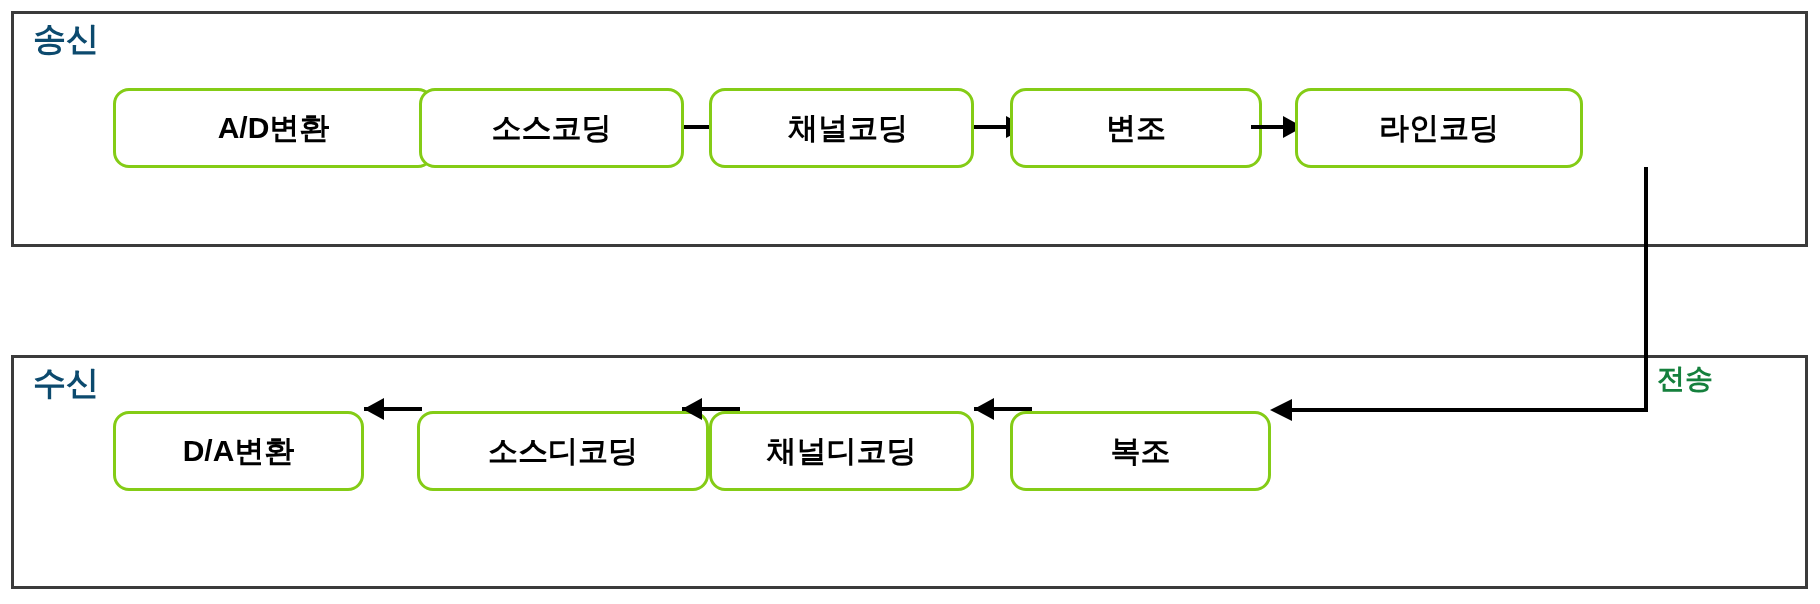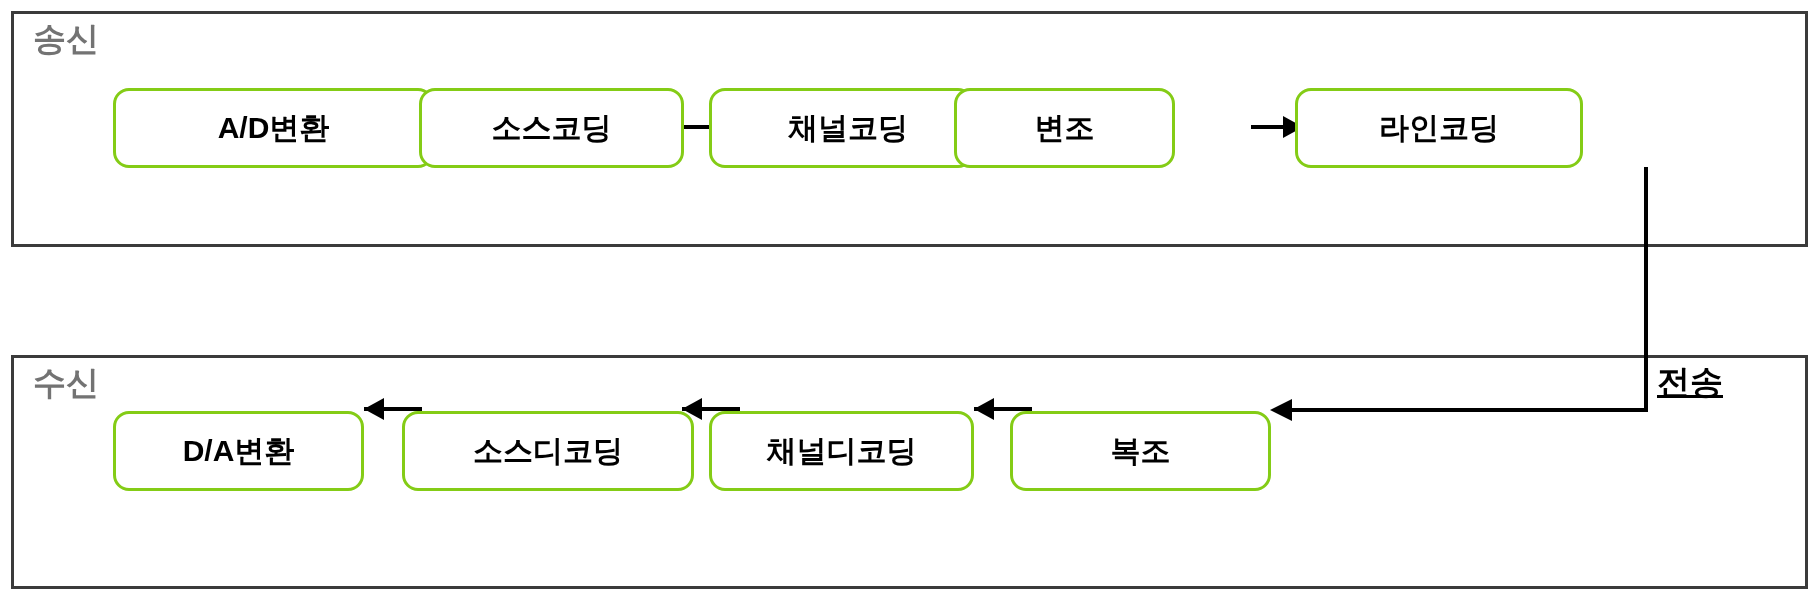--- a/index.html
+++ b/index.html
@@ -31,21 +31,21 @@
   #section-tx  { left: 11px;  top: 11px;  width: 1797px; height: 236px; }
   #section-rx  { left: 11px;  top: 355px; width: 1797px; height: 234px; }
 
   .section-title {
     position: absolute;
     font-size: 33px;
     font-weight: 700;
     letter-spacing: 0px;
     line-height: 1;
     white-space: nowrap;
-    color: #737373;
+    color: #0c4a6e;
   }
   #section-tx-title { left: 33px; top: 22px; }
   #section-rx-title { left: 33px; top: 366px; }
 
   
   .proc-box {
     position: absolute;
     box-sizing: border-box;
     border: 3px solid #84cc16;
     border-radius: 16px;
@@ -65,26 +65,26 @@
     white-space: nowrap;
     color: #000000;
     text-align: center;
   }
   .proc-label.latin-mix { font-weight: 700; }
 
   
   #box-ad      { left: 113px;  width: 321px; }
   #box-srcenc  { left: 419px;  width: 265px; }
   #box-chenc   { left: 709px;  width: 265px; padding-left: 13px; }
-  #box-mod     { left: 954px; width: 221px; }
+  #box-mod     { left: 1010px; width: 252px; }
   #box-lineenc { left: 1295px; width: 288px; }
 
   
   #box-da      { left: 113px;  width: 251px; }
-  #box-srcdec  { left: 402px;  width: 292px; }
+  #box-srcdec  { left: 417px;  width: 292px; }
   #box-chdec   { left: 709px;  width: 265px; }
   #box-demod   { left: 1010px; width: 261px; align-items: center; }
 
   
   .arrow {
     position: absolute;
     height: 0;
     top: 127px;
   }
   .rx-row .arrow { top: 409px; }
@@ -153,26 +153,25 @@
     width: 0;
     height: 0;
     border-top: 11px solid transparent;
     border-bottom: 11px solid transparent;
     border-right: 22px solid #000000;
   }
   #chan-label {
     position: absolute;
     left: 1657px;
     top: 365px;
-    font-size: 33px;
+    font-size: 28px;
     font-weight: 700;
     line-height: 1;
     white-space: nowrap;
-    color: #000000;
-    text-decoration: underline;
+    color: #15803d;
   }
 </style>
 </head>
 <body>
 
 <div id="diagram-root">
 
   <div class="section-frame" id="section-tx"></div>
   <div class="section-title" id="section-tx-title">송신</div>
 

